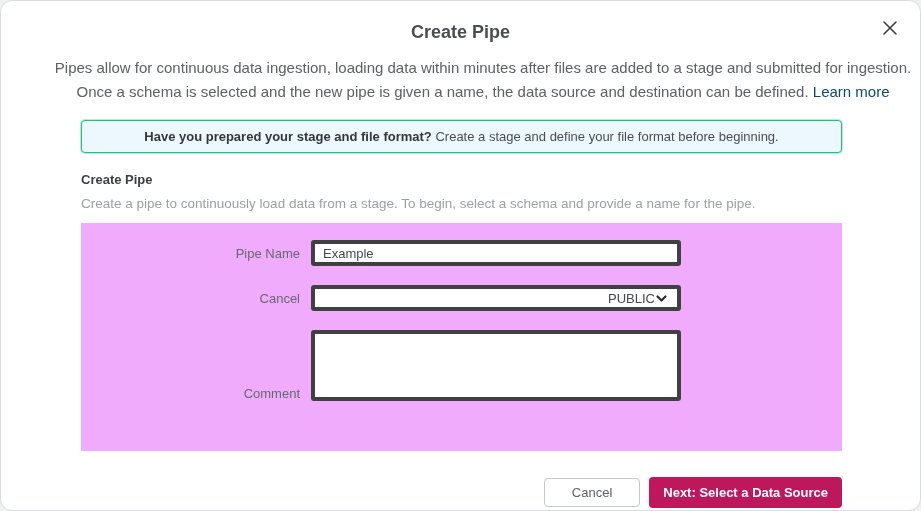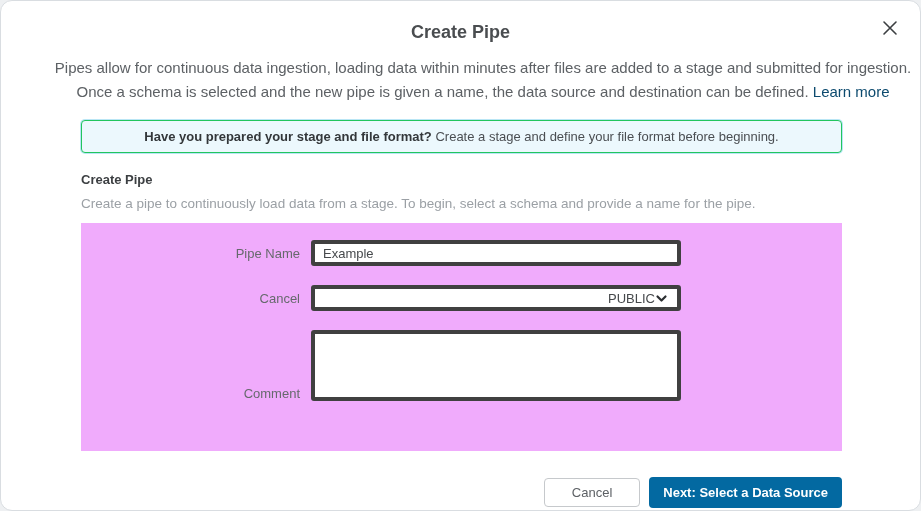--- a/index.html
+++ b/index.html
@@ -135,21 +135,21 @@
     background: #ffffff;
     border: 1px solid #c6c9cc;
     border-radius: 4px;
     font-family: "Liberation Sans", "DejaVu Sans", sans-serif;
     font-size: 13px;
     color: #5d6165;
     cursor: pointer;
   }
   .btn-next {
     padding: 8px 14px;
-    background: #0369a1;
+    background: #be185d;
     border: none;
     border-radius: 4px;
     font-family: "Liberation Sans", "DejaVu Sans", sans-serif;
     font-size: 13px;
     font-weight: 700;
     color: #ffffff;
     cursor: pointer;
   }
   .chevron-icon { display: inline-flex; color: #2b2e31; }
 </style>

